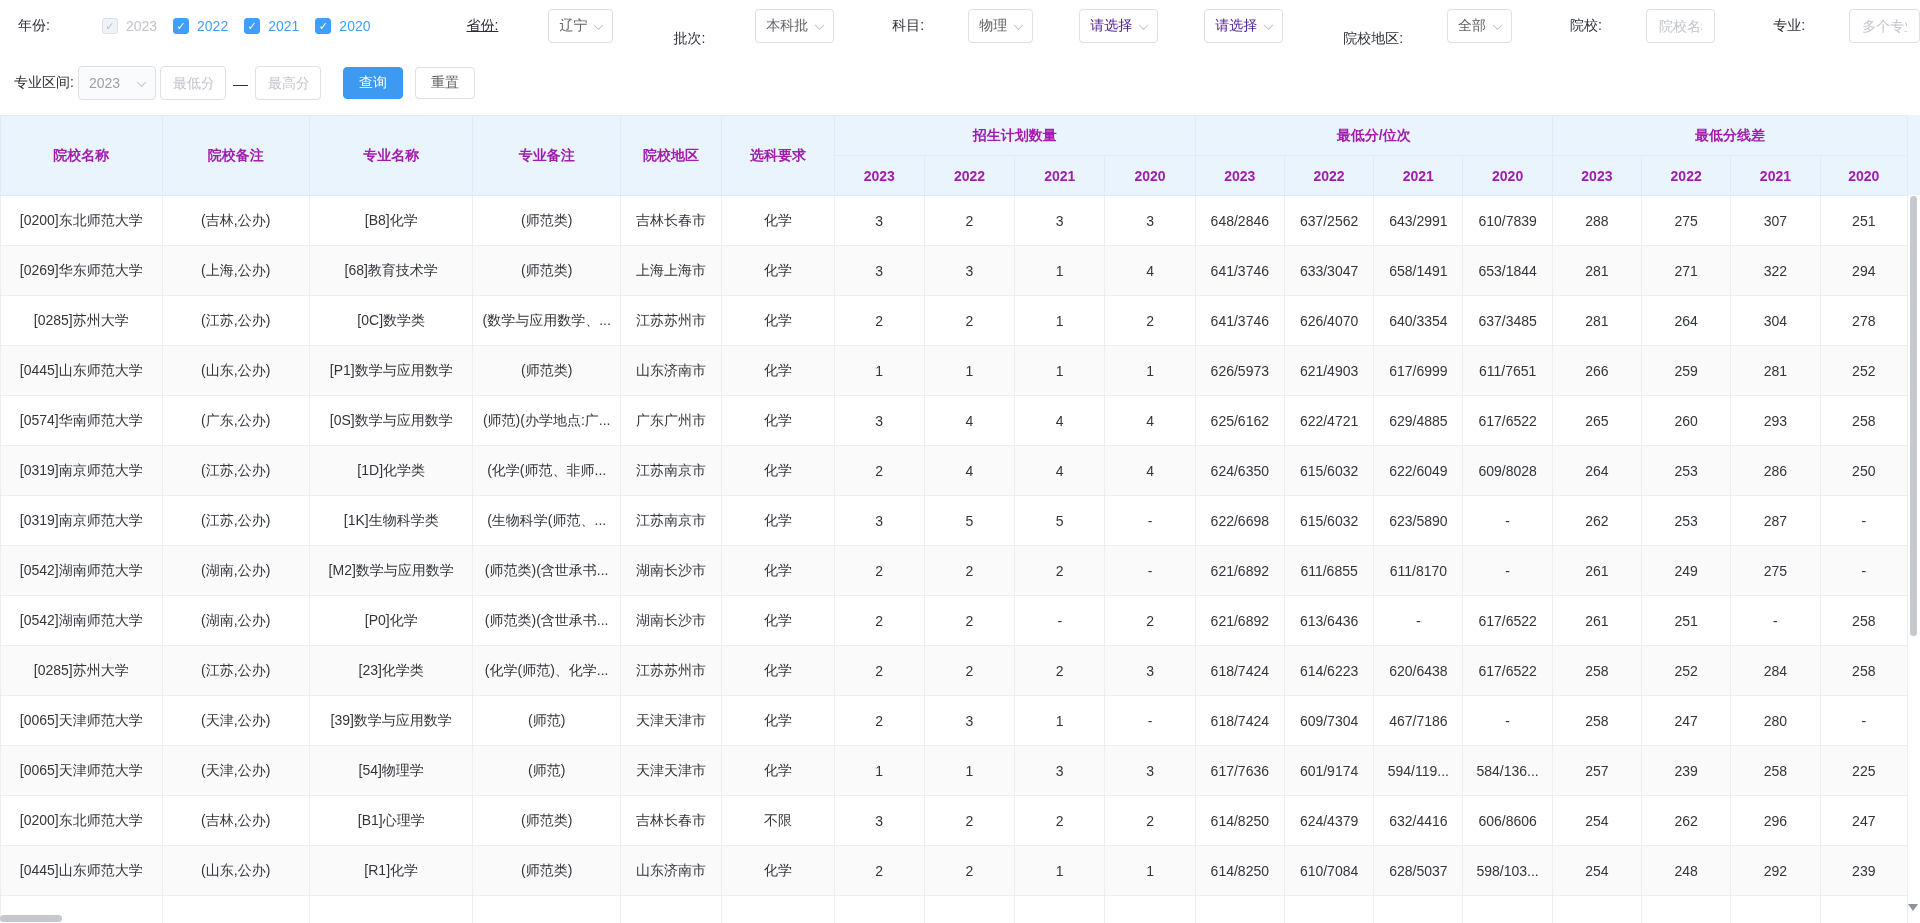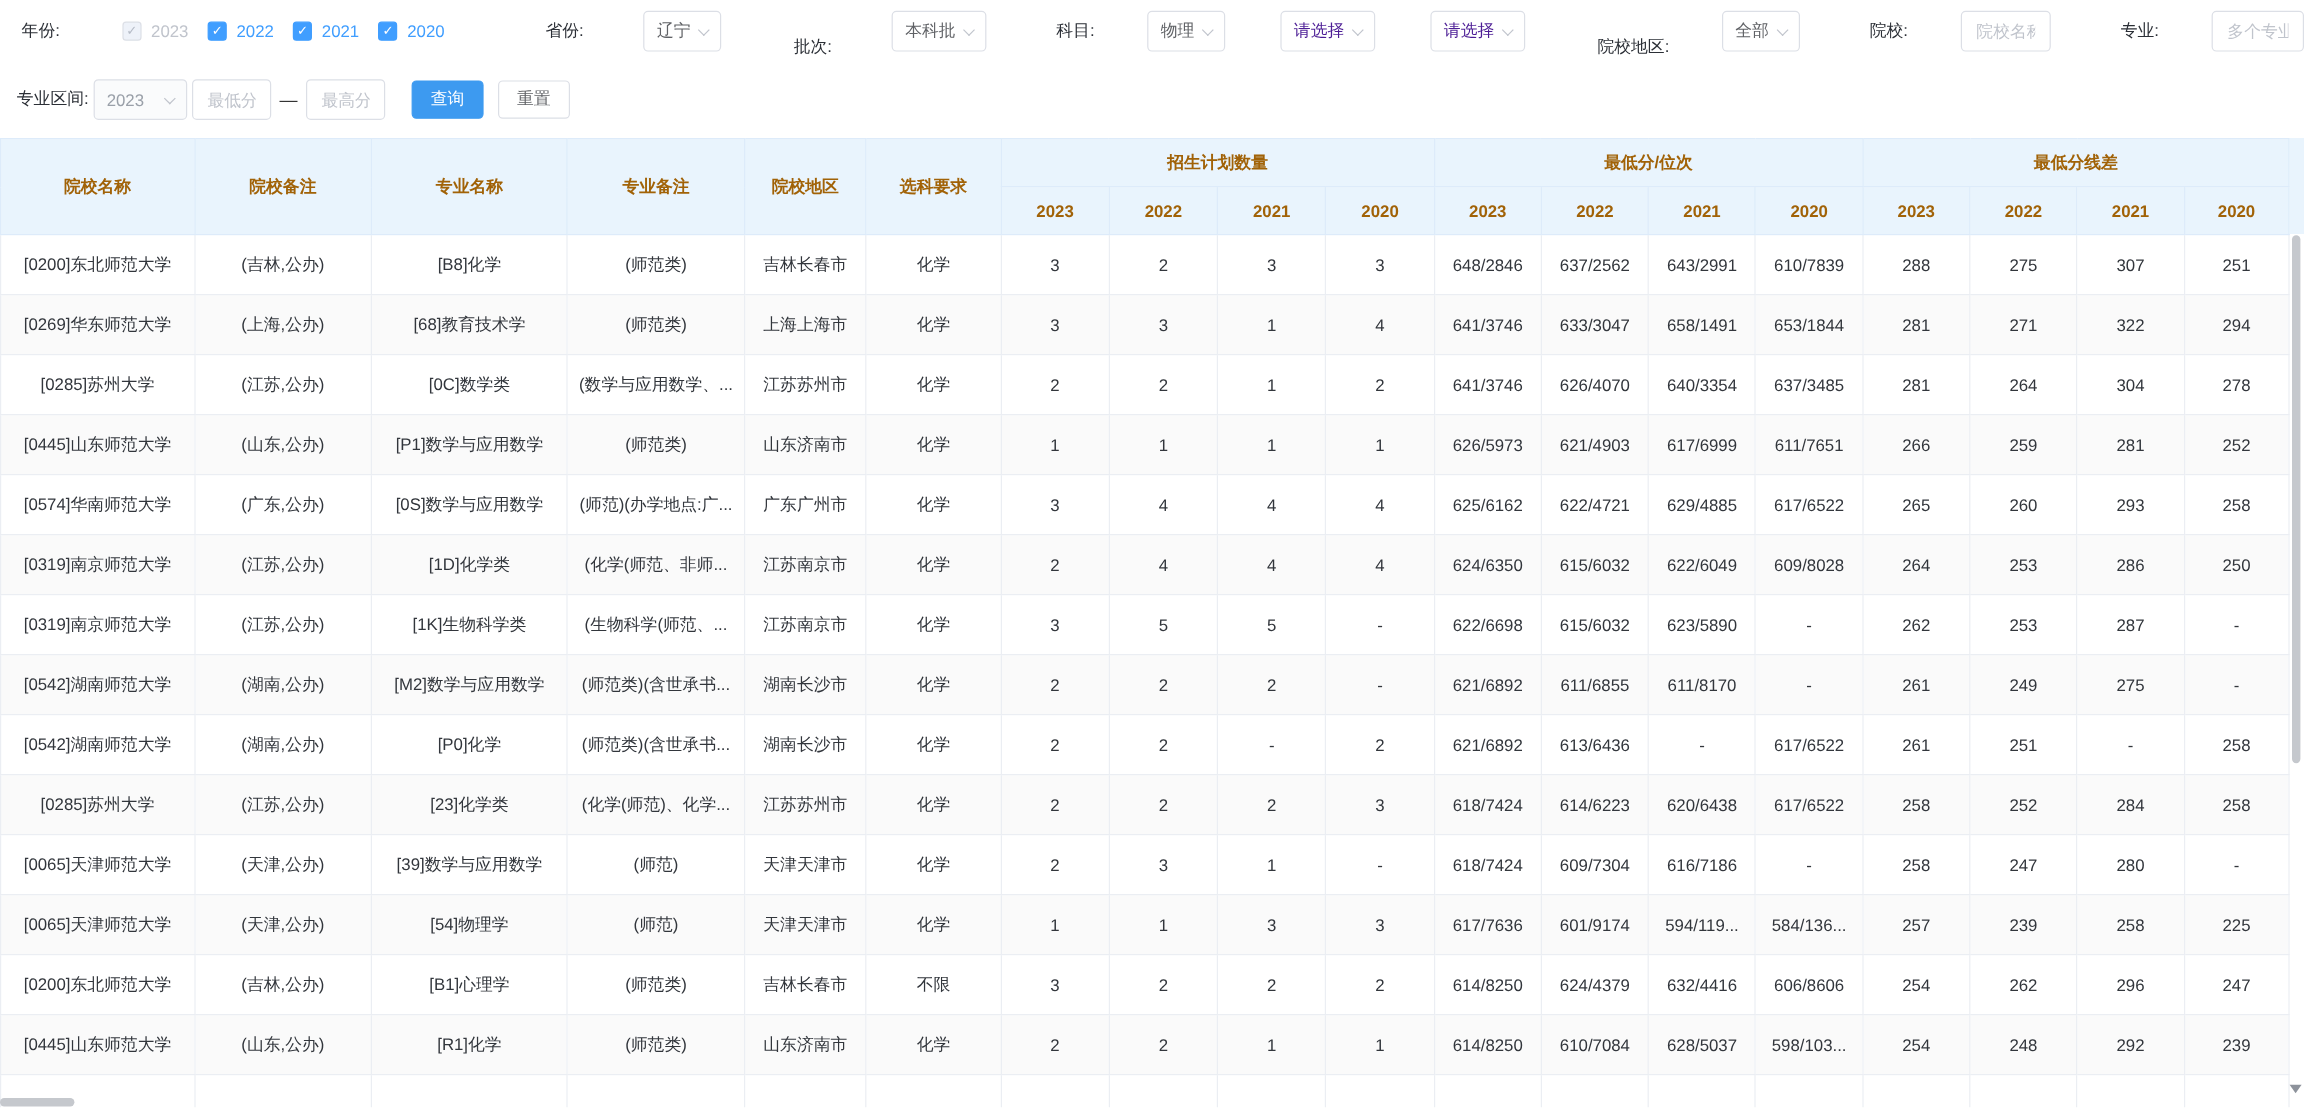--- a/index.html
+++ b/index.html
@@ -37,26 +37,26 @@
   .tinput input::placeholder { color:#c0c4cc; }
 
   .red-box { display:flex; align-items:center; border:2px solid #e8140c; padding:6px 16px 6px 12px; }
   .dash { font-size:15px; color:#333; margin:0 7px; }
   .btn { height:32px; border-radius:4px; font-size:14px; padding:0 15px; cursor:pointer;
     font-family:inherit; }
   .btn.primary { background:#3d9af0; border:1px solid #3d9af0; color:#fff; margin-left:22px; }
   .btn.plain { background:#fff; border:1px solid #dcdfe6; color:#606266; margin-left:12px; }
 
   .ml8{margin-left:4px;} .ml10{margin-left:10px;} .ml18{margin-left:18px;} .ml20{margin-left:20px;margin-top:26px;}
-  .ml6{margin-left:6px;} .ml24{margin-left:28px;}
+  .ml6{margin-left:6px;} .ml24{margin-left:40px;text-decoration:underline;}
 
   
   .table-wrap { position:absolute; left:0; top:115px; width:1920px; height:808px; overflow:hidden; }
   table { border-collapse:collapse; table-layout:fixed; width:1908px; }
-  thead th { background:#e9f4fd; color:#a16207; font-weight:700; font-size:14px;
+  thead th { background:#e9f4fd; color:#a21caf; font-weight:700; font-size:14px;
     border:1px solid #ddebfa; height:40px; text-align:center; }
   tbody td { border:1px solid #ebeef3; height:50px; text-align:center; font-size:14px;
     color:#32363c; background:#fff; white-space:nowrap; overflow:hidden; padding:0 2px; }
   tbody tr.stripe td { background:#fafafa; }
   tbody tr.partial td { height:28px; border-bottom:none; }
 
   
   .vsb-gutter-head { position:absolute; right:0; top:115px; width:12px; height:80px; background:#e9f4fd; }
   .vsb-thumb { position:absolute; right:3px; top:196px; width:7px; height:440px;
     background:#c5c8cd; border-radius:4px; }
@@ -409,21 +409,21 @@
             <td>[39]数学与应用数学</td>
             <td>(师范)</td>
             <td>天津天津市</td>
             <td>化学</td>
             <td>2</td>
             <td>3</td>
             <td>1</td>
             <td>-</td>
             <td>618/7424</td>
             <td>609/7304</td>
-            <td>616/7186</td>
+            <td>467/7186</td>
             <td>-</td>
             <td>258</td>
             <td>247</td>
             <td>280</td>
             <td>-</td>
           </tr>
           <tr class="stripe">
             <td>[0065]天津师范大学</td>
             <td>(天津,公办)</td>
             <td>[54]物理学</td>

